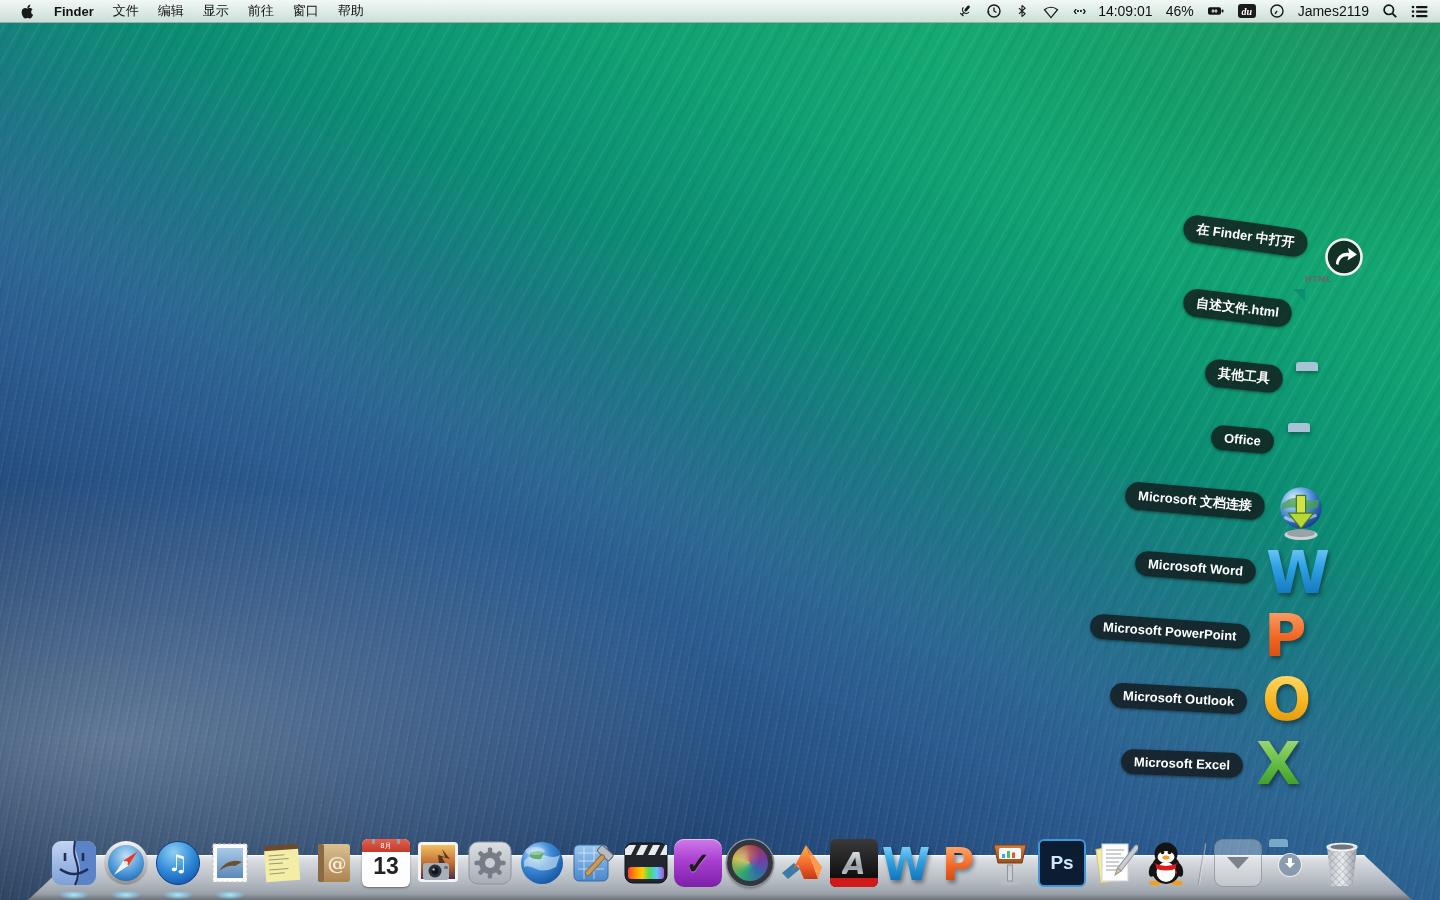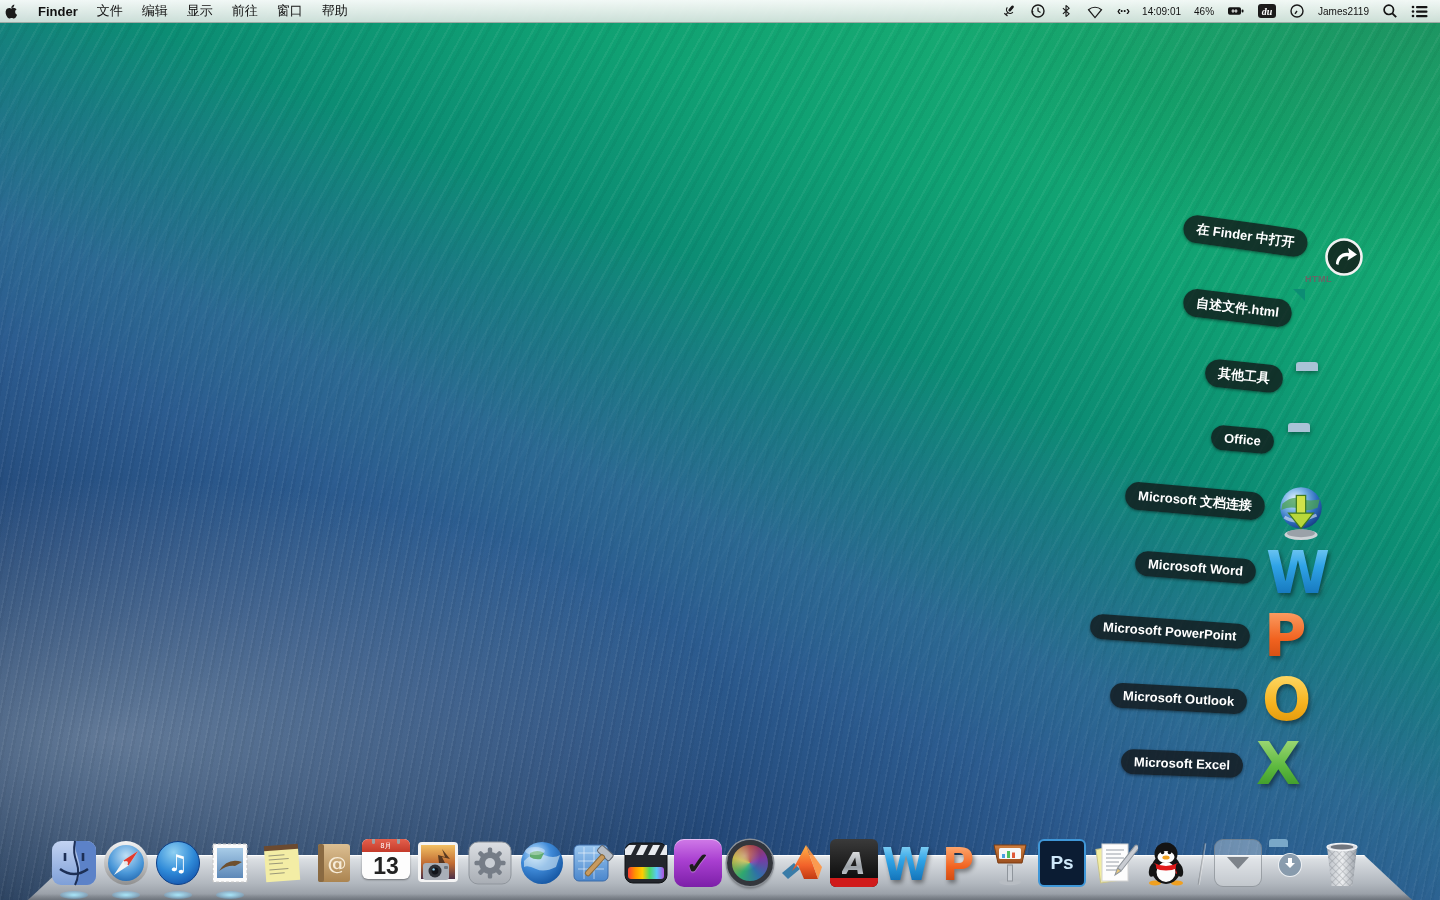--- a/index.html
+++ b/index.html
@@ -22,27 +22,27 @@
   .wp-ripples{position:absolute;inset:0;
     background:repeating-linear-gradient(101deg, rgba(255,255,255,.05) 0 1.5px, rgba(0,0,0,.035) 1.5px 4px, transparent 4px 9px);
     -webkit-mask-image:linear-gradient(203deg,transparent 0 42%,#000 65%);
     mask-image:linear-gradient(203deg,transparent 0 42%,#000 65%);}
 
   
   .menubar{position:absolute;top:0;left:0;right:0;height:22px;z-index:60;
     background:linear-gradient(180deg,rgba(250,252,251,.96),rgba(219,229,224,.92));
     border-bottom:1px solid rgba(60,80,70,.45);
     display:flex;align-items:center;font-size:13px;color:#111;}
-  .mb-left{display:flex;align-items:center;gap:19px;padding-left:4px;}
+  .mb-left{display:flex;align-items:center;gap:19px;padding-left:20px;}
   .mb-apple{display:flex;align-items:center;}
   .mb-app{font-weight:bold;}
   .mb-item{cursor:default;}
   .mb-right{margin-left:auto;display:flex;align-items:center;gap:13px;padding-right:12px;}
   .mb-right svg{display:block;}
-  .mb-time,.mb-batt-pct,.mb-user{font-size:10px;color:#111;}
+  .mb-time,.mb-batt-pct,.mb-user{font-size:14px;color:#111;}
   .du-badge{background:#1b1b1b;color:#fff;font:italic bold 10px "Liberation Serif",serif;
     width:18px;height:14px;border-radius:3px;display:flex;align-items:center;justify-content:center;}
   .net-glyph{font-size:12px;font-weight:bold;letter-spacing:-1px;}
 
   
   .fan-item{position:absolute;z-index:30;}
   .pill{display:inline-block;background:rgba(18,20,22,.78);color:#fff;font-weight:bold;font-size:13px;
     padding:5px 13px;border-radius:14px;white-space:nowrap;box-shadow:0 1px 3px rgba(0,0,0,.45);}
   .fan-ic{position:absolute;display:block;}
   .office-letter{font-family:"DejaVu Sans",sans-serif;font-weight:bold;line-height:1;
@@ -97,21 +97,21 @@
     background:linear-gradient(180deg,rgba(90,96,104,0),rgba(100,106,114,.7));}
   .dock-icons{position:absolute;bottom:13px;left:50px;display:flex;align-items:flex-end;gap:4px;}
   .dtile{width:48px;height:48px;position:relative;flex:0 0 auto;}
   .dtile svg{display:block;}
   .dock-divider{width:2px;height:42px;margin:0 7px 2px 7px;transform:rotate(9deg);
     background:linear-gradient(90deg,rgba(70,75,80,.45),rgba(255,255,255,.55));}
   .glow{position:absolute;bottom:1px;width:28px;height:8px;border-radius:50%;
     background:radial-gradient(ellipse,rgba(170,235,255,.95),rgba(110,200,255,.3) 65%,rgba(110,200,255,0) 100%);}
 
   
-  .cal{width:48px;height:40px;border-radius:6px;overflow:hidden;background:#fdfdfd;
+  .cal{width:48px;height:48px;border-radius:6px;overflow:hidden;background:#fdfdfd;
     box-shadow:0 1px 2px rgba(0,0,0,.4);position:relative;}
   .cal-head{height:13px;background:linear-gradient(180deg,#e4604d,#c43a2a);color:#fff;
     font-size:7px;display:flex;align-items:center;justify-content:center;}
   .cal-day{display:block;text-align:center;font:bold 23px "Liberation Sans",sans-serif;color:#222;margin-top:1px;}
   .cal::before,.cal::after{content:"";position:absolute;top:-3px;width:3px;height:8px;background:#9aa0a6;border-radius:2px;}
   .cal::before{left:10px;} .cal::after{right:10px;}
   .acad{width:48px;height:48px;border-radius:6px;background:linear-gradient(180deg,#3a3a3a,#101010 78%,#101010);
     position:relative;display:flex;align-items:center;justify-content:center;overflow:hidden;}
   .acad-a{font:bold italic 30px "DejaVu Sans",sans-serif;
     background-image:linear-gradient(180deg,#f5f5f5,#9aa0a6 60%,#d8dde2);

